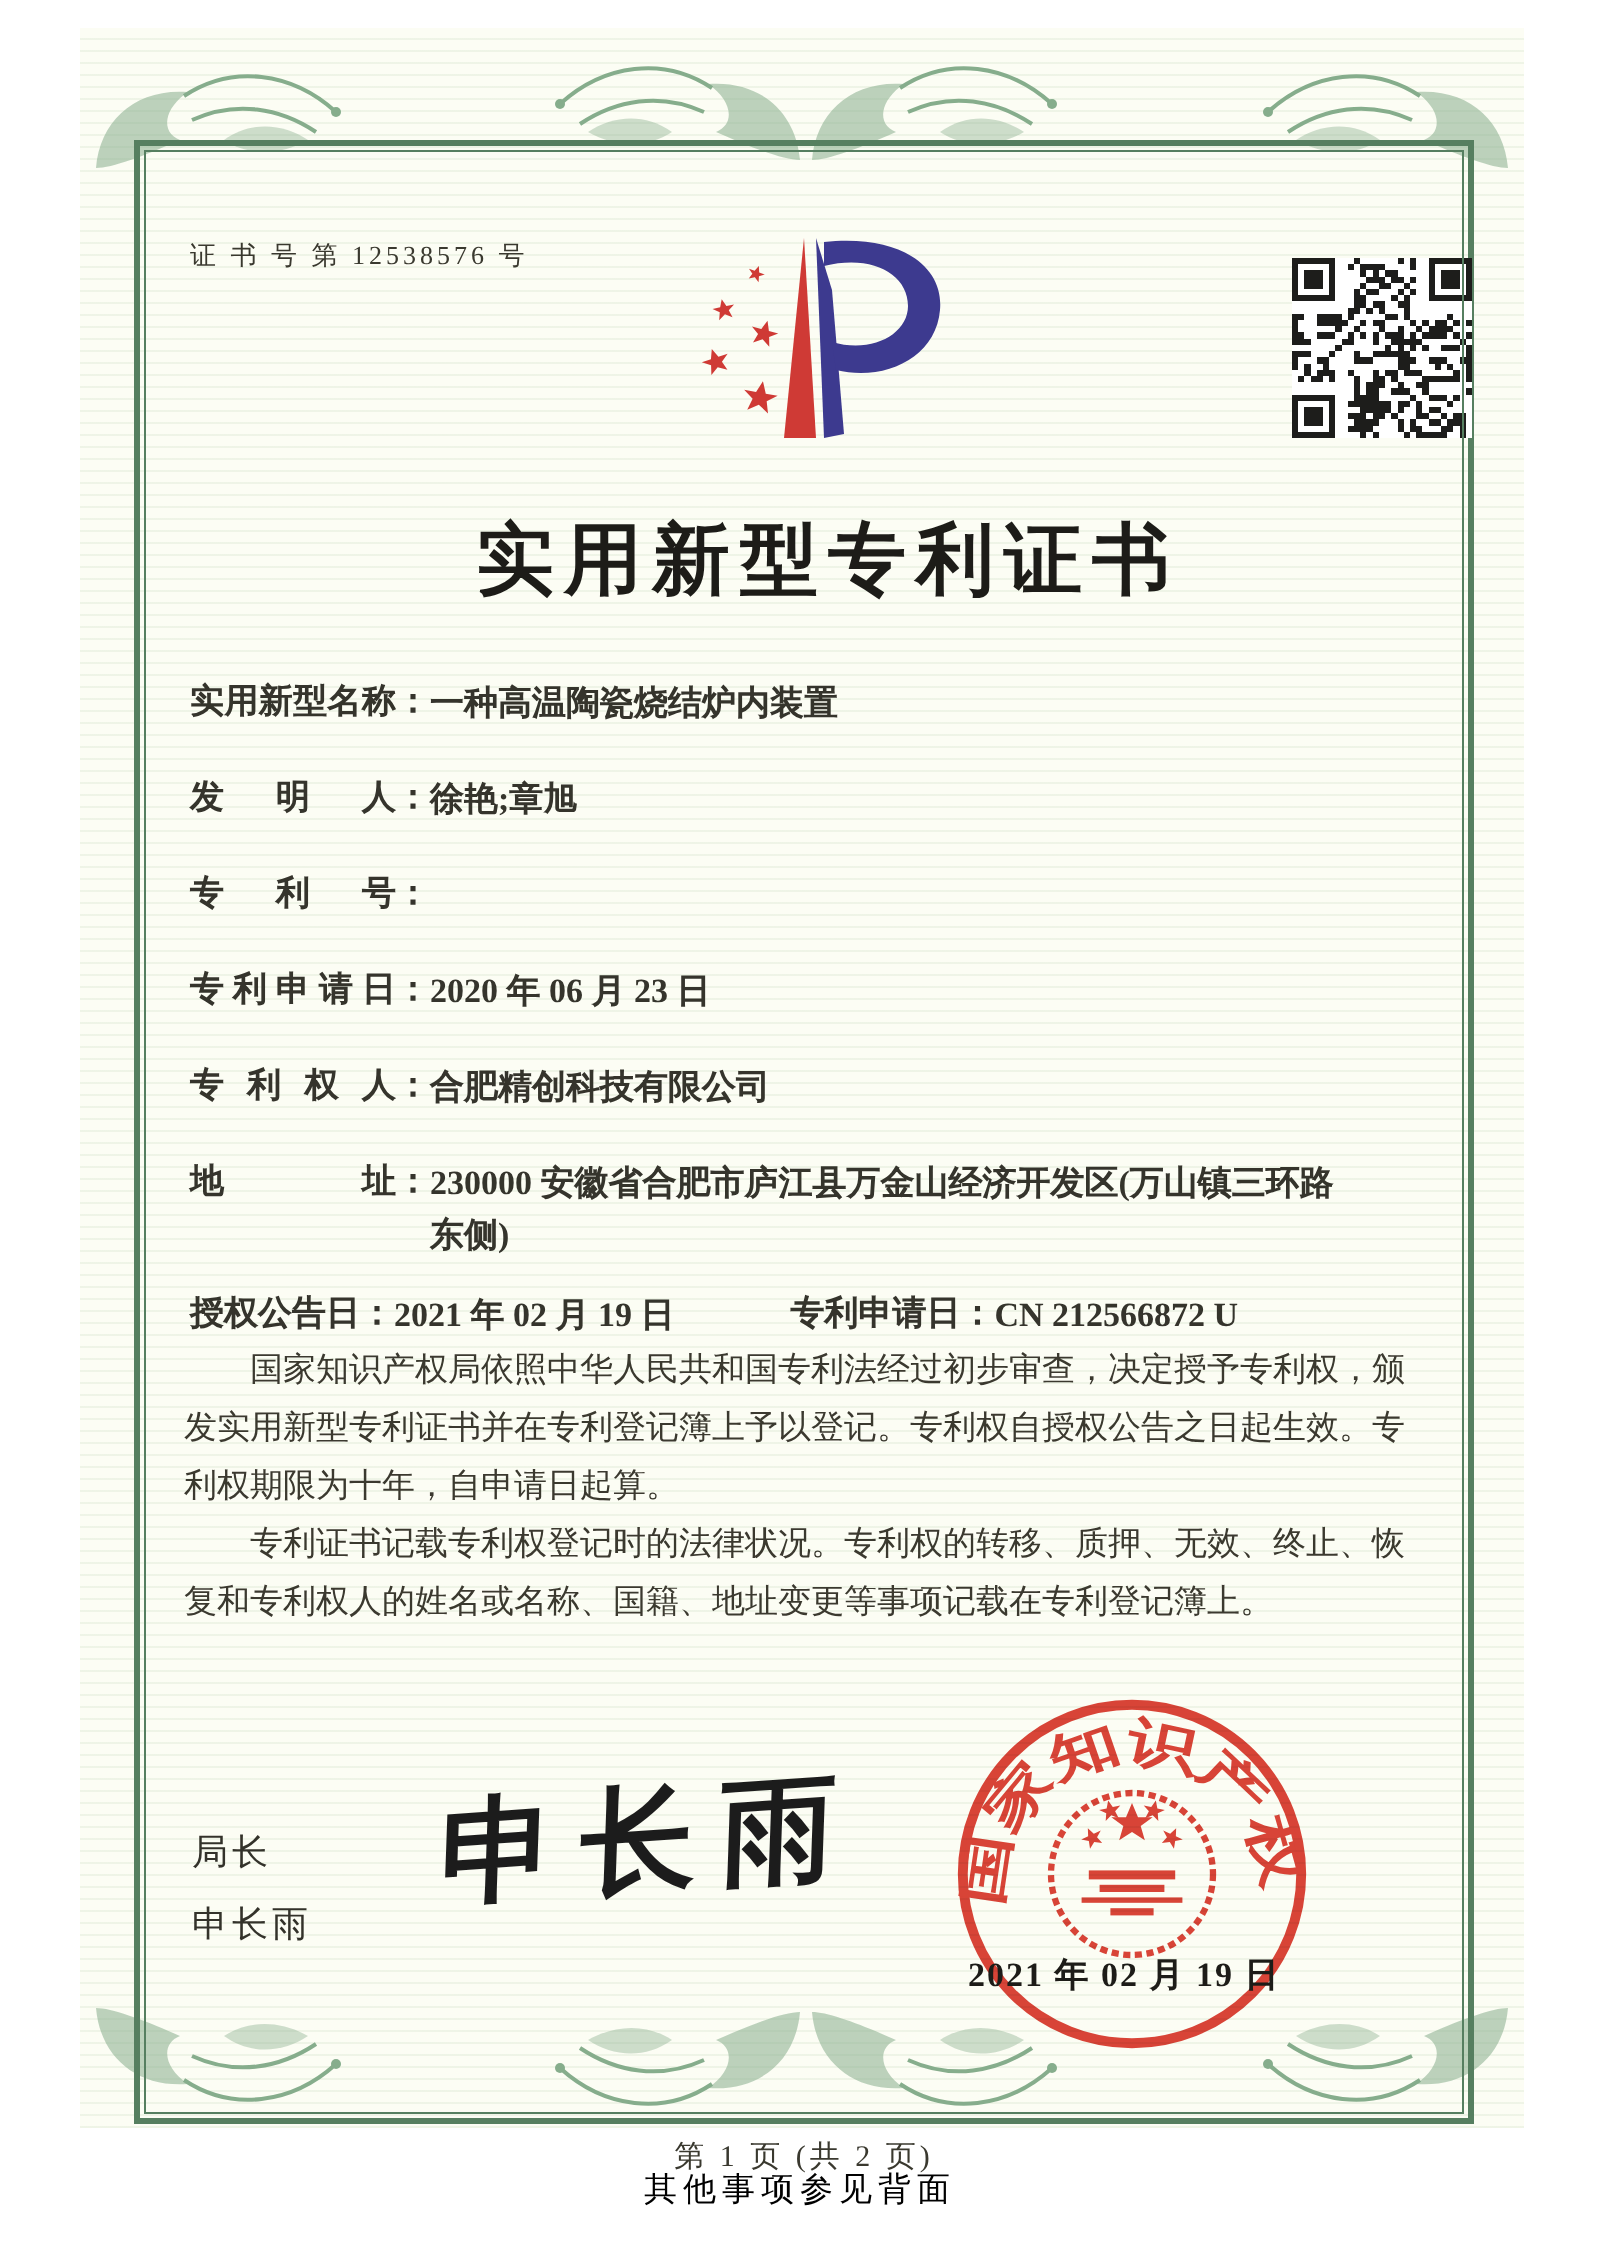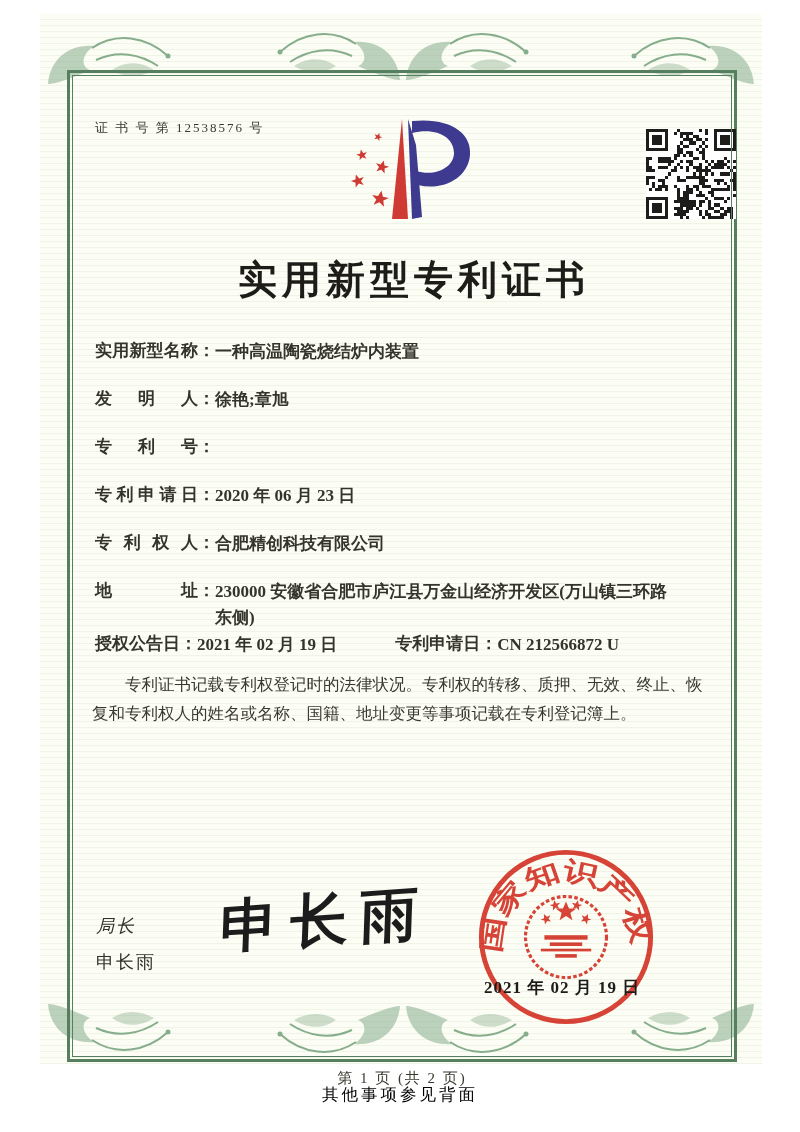--- a/index.html
+++ b/index.html
@@ -14,29 +14,29 @@
   .inner::after{content:"";position:absolute;inset:2px;border:1px solid #567f60;pointer-events:none;}
   .orn{position:absolute;pointer-events:none;}
   .cert-no{position:absolute;left:25px;top:46px;font-size:13px;letter-spacing:2px;color:#3a392f;}
   .logo{position:absolute;left:262px;top:42px;width:148px;height:110px;}
   .qr{position:absolute;left:570px;top:56px;width:102px;height:90px;}
   .title{position:absolute;left:0;top:168px;width:100%;text-align:center;margin:12px;
          font-size:39px;font-weight:bold;letter-spacing:5px;color:#1d1c18;}
   .fields{position:absolute;left:25px;top:266px;width:620px;font-size:17px;color:#35342c;}
   .frow{display:flex;align-items:flex-start;height:48px;font-weight:bold;}
   .frow.addr{height:53px;}
-  .frow.grant{height:auto;margin-top:0;}
+  .frow.grant{height:auto;margin-top:13px;}
   .flabel{display:inline-block;width:103px;text-align:justify;text-align-last:justify;flex:0 0 103px;}
   .fcolon{flex:0 0 auto;}
   .fvalue{flex:0 1 auto;max-width:462px;line-height:26px;}
   .grant .plain{width:auto;text-align:left;text-align-last:auto;flex:0 0 auto;}
   .grant-no{margin-left:58px;}
   .paras{position:absolute;left:22px;top:597px;width:622px;font-size:16.5px;line-height:29px;color:#3b392f;}
   .paras p{margin:0;text-indent:33px;}
-  .sig-role{position:absolute;left:26px;top:841px;font-size:18px;letter-spacing:2px;color:#33322a;font-style:italic;}
+  .sig-role{position:absolute;left:26px;top:841px;font-size:18px;letter-spacing:2px;color:#33322a;}
   .sig-name{position:absolute;left:26px;top:877px;font-size:18px;letter-spacing:2px;color:#33322a;}
   .sig-script{position:absolute;left:150px;top:806px;width:290px;font-size:58px;font-weight:600;color:#1c1c1c;
               transform:rotate(-4deg) skewX(-6deg);letter-spacing:12px;white-space:nowrap;}
   .seal{position:absolute;left:406px;top:774px;width:180px;height:180px;mix-blend-mode:multiply;opacity:.95;}
   .seal-date{position:absolute;left:414px;top:903px;width:180px;font-size:17px;font-weight:bold;color:#1d1c18;
              letter-spacing:1px;white-space:nowrap;}
   .page-num{position:absolute;left:0;top:958px;width:100%;text-align:center;font-size:15px;color:#3a392f;letter-spacing:2px;margin-top:38px;}
   .back-note{position:absolute;left:0;top:1084px;width:100%;text-align:center;font-size:16.5px;color:#000000;letter-spacing:3px;}
 </style>
 </head>
@@ -424,20 +424,21 @@
           <span class="flabel plain">授权公告日</span>
             <span class="fcolon">：</span>
           <span class="fvalue">2021 年 02 月 19 日</span>
           <span class="flabel plain grant-no">专利申请日</span>
             <span class="fcolon">：</span>
           <span class="fvalue">CN 212566872 U</span>
         </div>
       </div>
 
       <div class="paras">
+        <p>国家知识产权局依照中华人民共和国专利法经过初步审查，决定授予专利权，颁发实用新型专利证书并在专利登记簿上予以登记。专利权自授权公告之日起生效。专利权期限为十年，自申请日起算。</p>
         <p>专利证书记载专利权登记时的法律状况。专利权的转移、质押、无效、终止、恢复和专利权人的姓名或名称、国籍、地址变更等事项记载在专利登记簿上。</p>
       </div>
 
       <div class="sig-role">局长</div>
       <div class="sig-name">申长雨</div>
       <div class="sig-script">申长雨</div>
 
       <svg class="seal" viewBox="0 0 200 200">
         <defs>
           <path id="sealArc" d="M 30 126 A 72 72 0 1 1 170 126" fill="none"></path>

